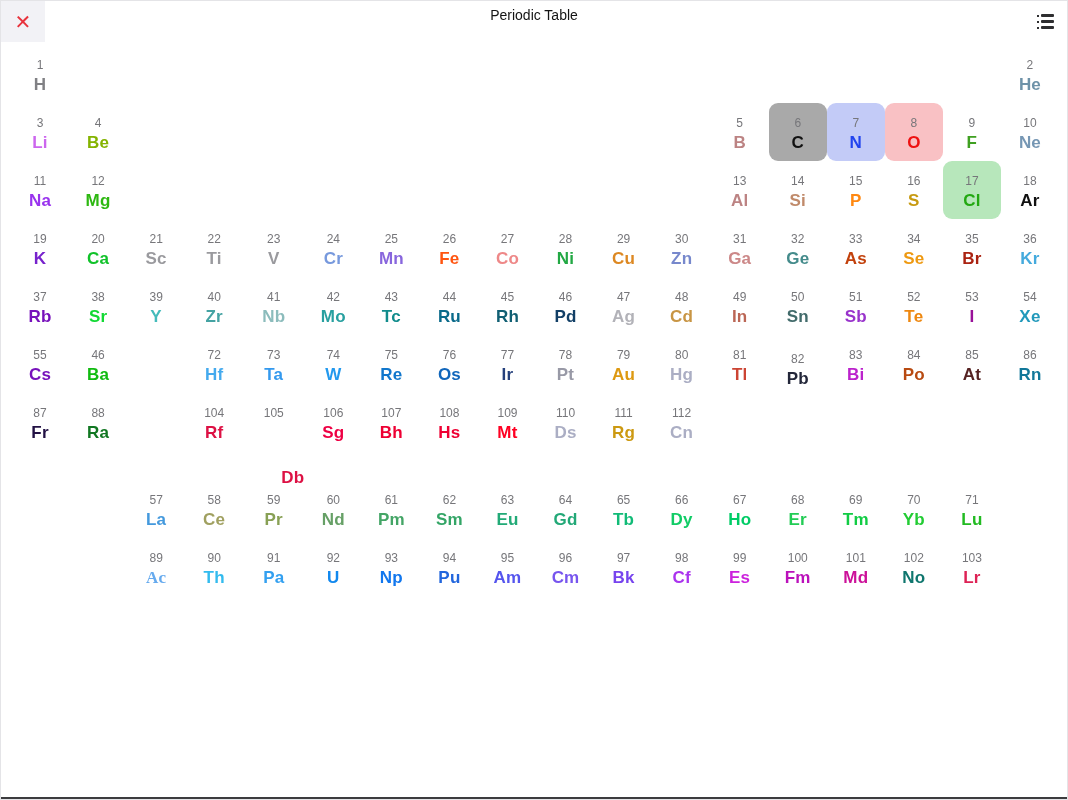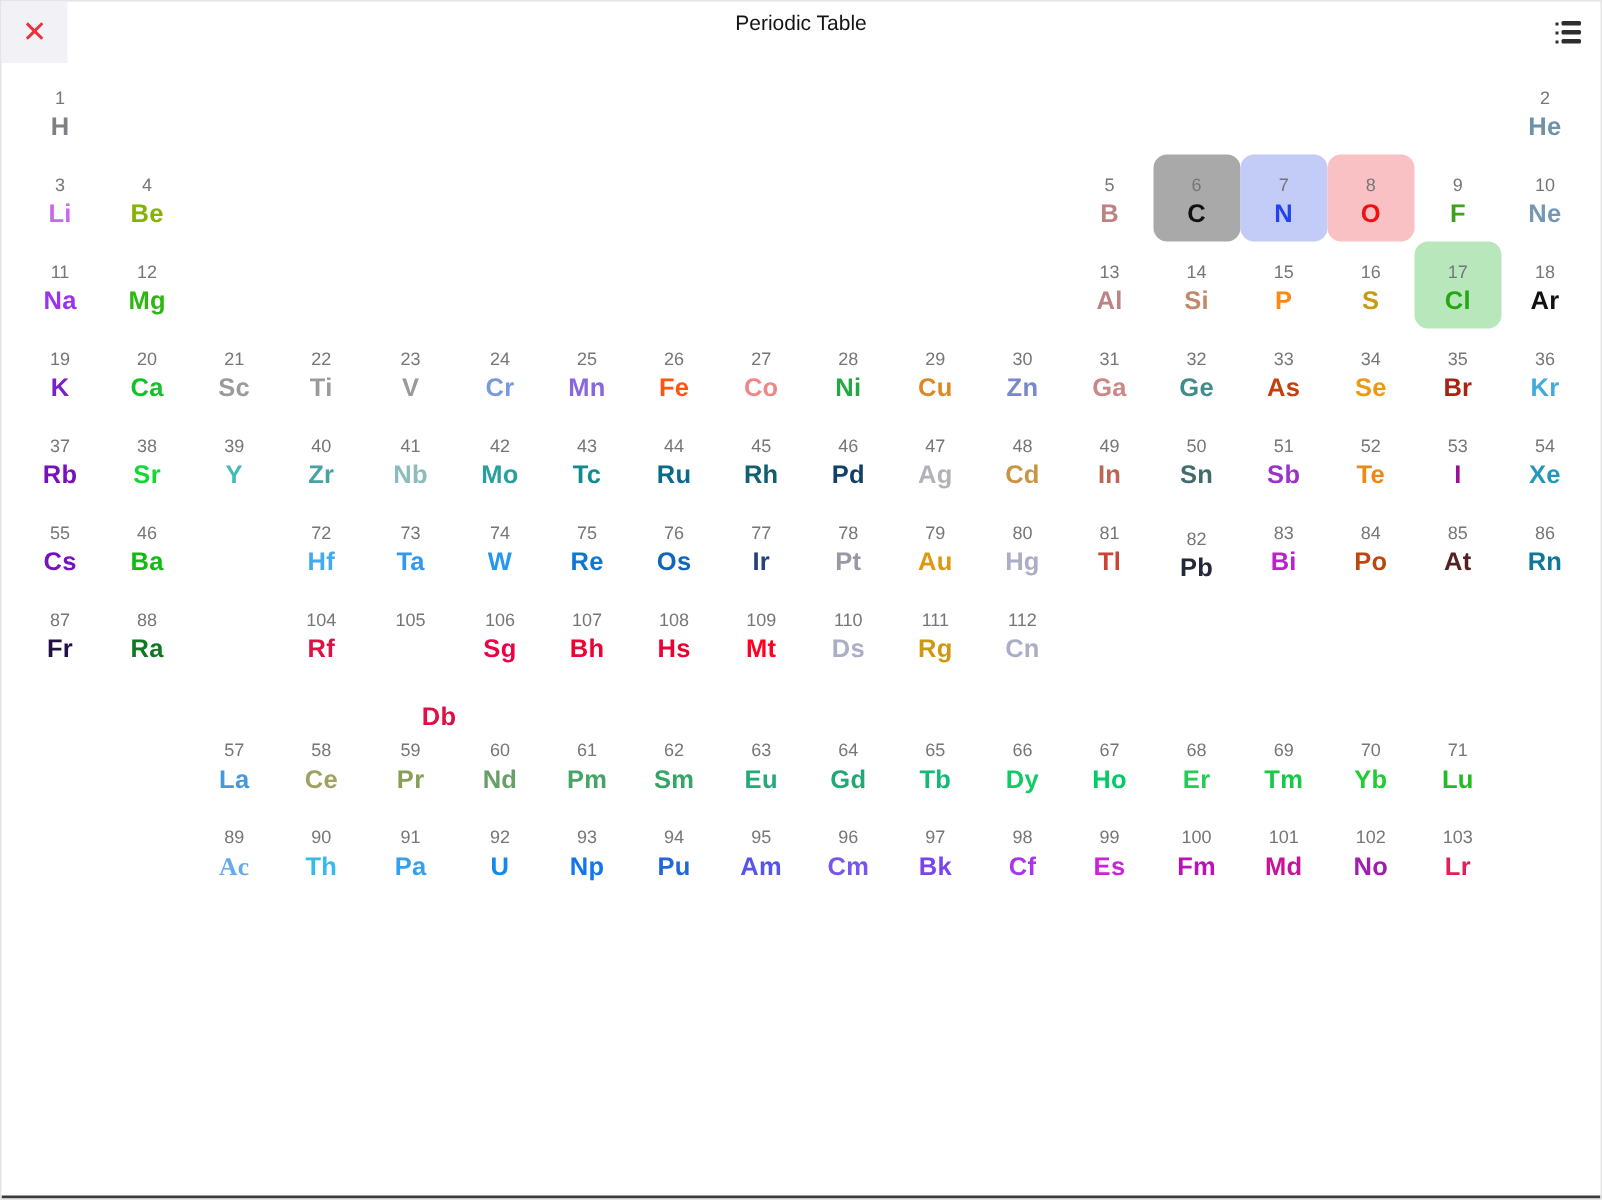--- a/index.html
+++ b/index.html
@@ -499,21 +499,21 @@
       <div class="cell" style="grid-area: 10 / 14;">
         <div class="num">100</div>
         <div class="sym" style="color: rgb(187, 17, 187);">Fm</div>
       </div>
       <div class="cell" style="grid-area: 10 / 15;">
         <div class="num">101</div>
         <div class="sym" style="color: rgb(204, 17, 153);">Md</div>
       </div>
       <div class="cell" style="grid-area: 10 / 16;">
         <div class="num">102</div>
-        <div class="sym" style="color: #a21caf;">No</div>
+        <div class="sym" style="color: #0f766e;">No</div>
       </div>
       <div class="cell" style="grid-area: 10 / 17;">
         <div class="num">103</div>
         <div class="sym" style="color: rgb(221, 34, 85);">Lr</div>
       </div>
     </div>
 
   <div class="bottom-line"></div>
 </div>
 

